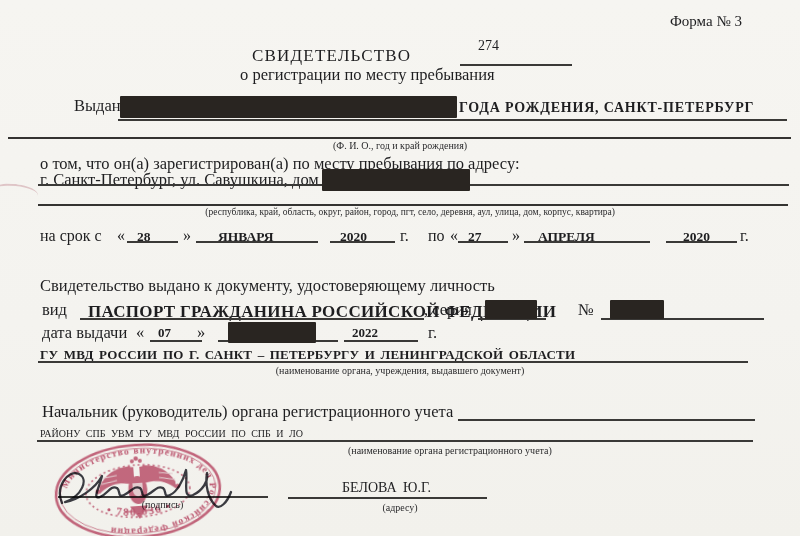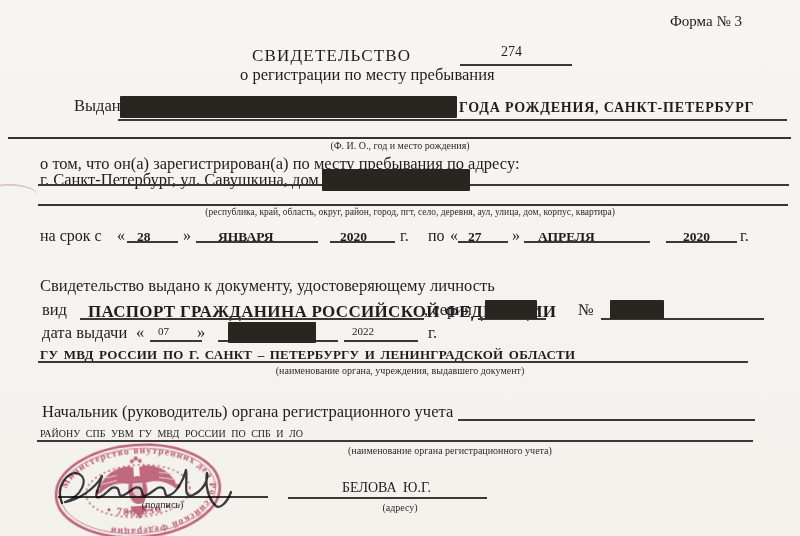--- a/index.html
+++ b/index.html
@@ -6,51 +6,51 @@
   .page{position:relative;width:800px;height:536px;overflow:hidden;
         background:linear-gradient(180deg,#f6f5f1 0%,#f4f3ef 60%,#f2f1ec 100%);
         font-family:"Liberation Serif","DejaVu Serif",serif;color:#1e1e20;}
   .abs{position:absolute;white-space:nowrap;}
   .t{font-size:16.5px;}            
   .t2{font-size:16px;}
   .bc{font-weight:bold;font-size:14px;letter-spacing:.8px;}      
   .bp{font-weight:bold;font-size:17px;letter-spacing:.3px;}      
   .bg{font-weight:bold;font-size:13px;letter-spacing:.2px;word-spacing:2px;} 
   .bv{font-weight:bold;font-size:13.5px;}                        
-  .rv{font-size:11px;}                                           
+  .rv{font-size:13px;font-weight:bold;}                                           
   .oc1{font-size:14px;word-spacing:3px;}                         
   .oc2{font-size:10px;word-spacing:3px;}                       
   .cap{font-size:10px;text-align:center;color:#2a2a2c;}
   .cap2{font-size:9.5px;text-align:right;color:#2a2a2c;}
   .ln{position:absolute;background:#3a3937;height:1.5px;}
   .ln2{position:absolute;background:#343331;height:2px;}
   .red{position:absolute;background:#292521;border-radius:1px;}
   .stamp{position:absolute;left:38px;top:432px;transform:rotate(-4deg);
          filter:blur(.4px);mix-blend-mode:multiply;opacity:.93;}
   .sig{position:absolute;left:50px;top:461px;mix-blend-mode:multiply;}
   .artifact{position:absolute;left:-8px;top:184px;width:46px;height:16px;
             border-top:2px solid rgba(186,122,132,.38);border-radius:50%;transform:rotate(6deg);}
 </style>
 </head>
 <body>
 
 <div class="page">
 
   <div class="abs" style="left:670px;top:13px;font-size:15px;">Форма № 3</div>
   <div class="abs" style="left:252px;top:46px;font-size:17px;letter-spacing:1.2px;">СВИДЕТЕЛЬСТВО</div>
-  <div class="abs" style="left:478px;top:44px;font-size:14px;margin-left:23px;">274</div>
+  <div class="abs" style="left:478px;top:38px;font-size:14px;">274</div>
   <div class="ln" style="left:460px;top:64px;width:112px;"></div>
   <div class="abs t" style="left:240px;top:65px;">о регистрации по месту пребывания</div>
 
   <div class="abs t" style="left:74px;top:96px;">Выдано</div>
   <div class="ln" style="left:118px;top:119px;width:669px;"></div>
   <div class="red" style="left:120px;top:96px;width:337px;height:22px;"></div>
   <div class="abs bc" style="left:459px;top:100px;">ГОДА РОЖДЕНИЯ, САНКТ-ПЕТЕРБУРГ</div>
   <div class="ln2" style="left:8px;top:137px;width:783px;"></div>
-  <div class="abs cap" style="left:320px;top:140px;width:160px;">(Ф. И. О., год и место рождения)</div>
+  <div class="abs cap" style="left:320px;top:140px;width:160px;">(Ф. И. О., год и край рождения)</div>
 
   <div class="abs t" style="left:40px;top:170px;">г. Санкт-Петербург, ул. Савушкина, дом</div>
   <div class="abs t" style="left:40px;top:154px;">о том, что он(а) зарегистрирован(а) по месту пребывания по адресу:</div>
   <div class="ln" style="left:38px;top:184px;width:751px;"></div>
   <div class="red" style="left:322px;top:169px;width:148px;height:22px;"></div>
   <div class="ln2" style="left:38px;top:204px;width:750px;"></div>
   <div class="abs cap2" style="left:170px;top:207px;width:445px;">(республика, край, область, округ, район, город, пгт, село, деревня, аул, улица, дом, корпус, квартира)</div>
 
   <div class="abs t2" style="left:40px;top:227px;">на срок с</div>
   <div class="abs t2" style="left:117px;top:227px;">«</div>

